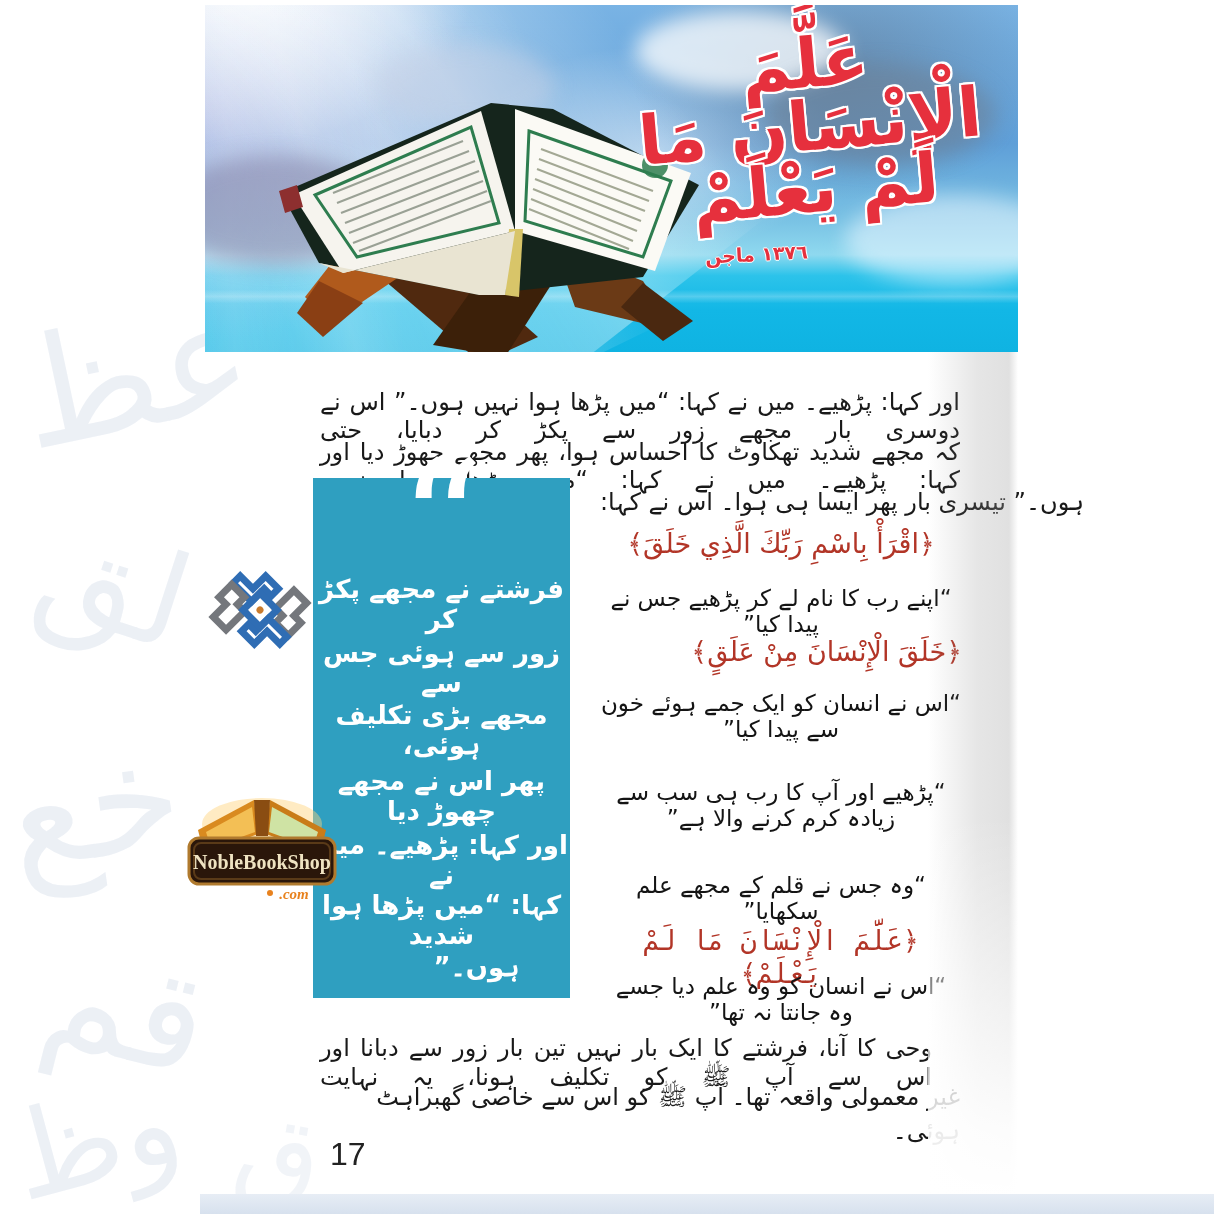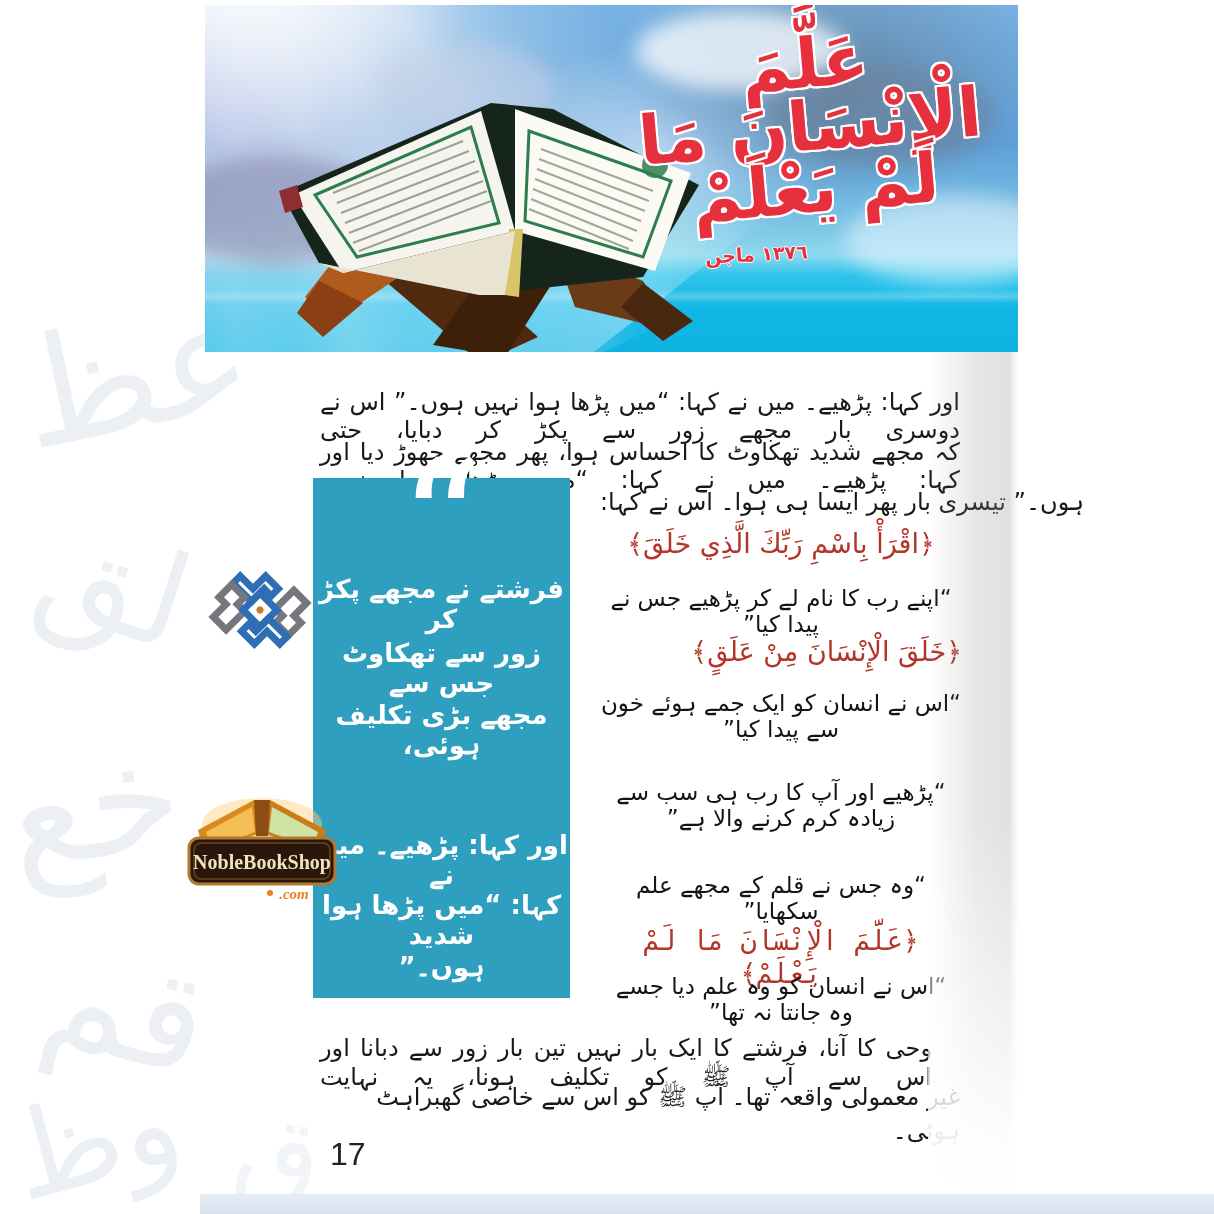--- a/index.html
+++ b/index.html
@@ -138,25 +138,26 @@
   <div class="abs trans" style="top:872px;">“وہ جس نے قلم کے مجھے علم سکھایا”</div>
   <div class="abs verse" style="top:925px;font-family:Liberation Mono, monospace;">﴿عَلَّمَ الْإِنْسَانَ مَا لَمْ يَعْلَمْ﴾</div>
   <div class="abs trans" style="top:973px;">“اس نے انسان کو وہ علم دیا جسے وہ جانتا نہ تھا”</div>
 
   <div class="abs urdu just line2" style="top:1034px;width:612px;">وحی کا آنا، فرشتے کا ایک بار نہیں تین بار زور سے دبانا اور اس سے آپ ﷺ کو تکلیف ہونا، یہ نہایت</div>
   <div class="abs urdu line2" style="top:1082px;text-align:right;">غیر معمولی واقعہ تھا۔ آپ ﷺ کو اس سے خاصی گھبراہٹ ہوئی۔</div>
 
   <div id="pullquote">
     <div id="pq-mark">“</div>
     <div class="pq-line" style="top:96px;">فرشتے نے مجھے پکڑ کر</div>
-    <div class="pq-line" style="top:160px;">زور سے تھکاوٹ جس سے</div>
+    <div class="pq-line" style="top:160px;">زور سے ہوئی جس سے</div>
     <div class="pq-line" style="top:222px;">مجھے بڑی تکلیف ہوئی،</div>
+    <div class="pq-line" style="top:288px;">پھر اس نے مجھے چھوڑ دیا</div>
     <div class="pq-line" style="top:352px;">اور کہا: پڑھیے۔ میں نے</div>
     <div class="pq-line" style="top:412px;">کہا: “میں پڑھا ہوا شدید</div>
-    <div class="pq-line" style="top:474px;">ہوں۔”</div>
+    <div class="pq-line" style="top:474px;margin-left:35px;">ہوں۔”</div>
   </div>
 
   <svg id="kufic" width="124" height="118" viewBox="0 0 124 118">
     <g transform="translate(62,59) rotate(45)">
       <g fill="none" stroke-width="7">
         <path stroke="#2f6db4" d="M-38,-10 h18 v-18 h18 v10 h-10 v18 h-26 z" fill="none"></path>
         <path stroke="#74777c" d="M10,-38 h18 v18 h10 v18 h-18 v-10 h-10 z"></path>
         <path stroke="#2f6db4" d="M38,10 h-18 v18 h-18 v-10 h10 v-18 h26 z"></path>
         <path stroke="#74777c" d="M-10,38 h-18 v-18 h-10 v-18 h18 v10 h10 z"></path>
         <rect x="-12" y="-12" width="24" height="24" stroke="#2f6db4"></rect>

